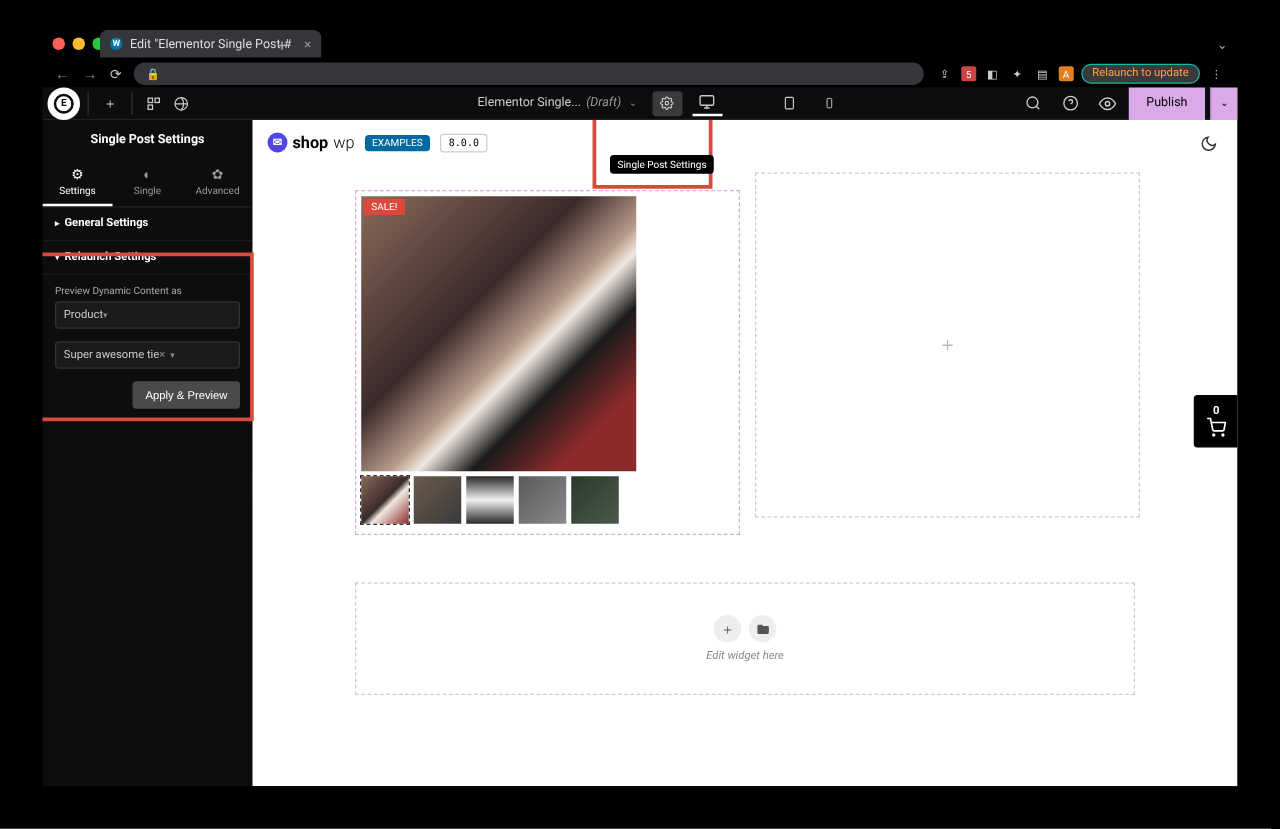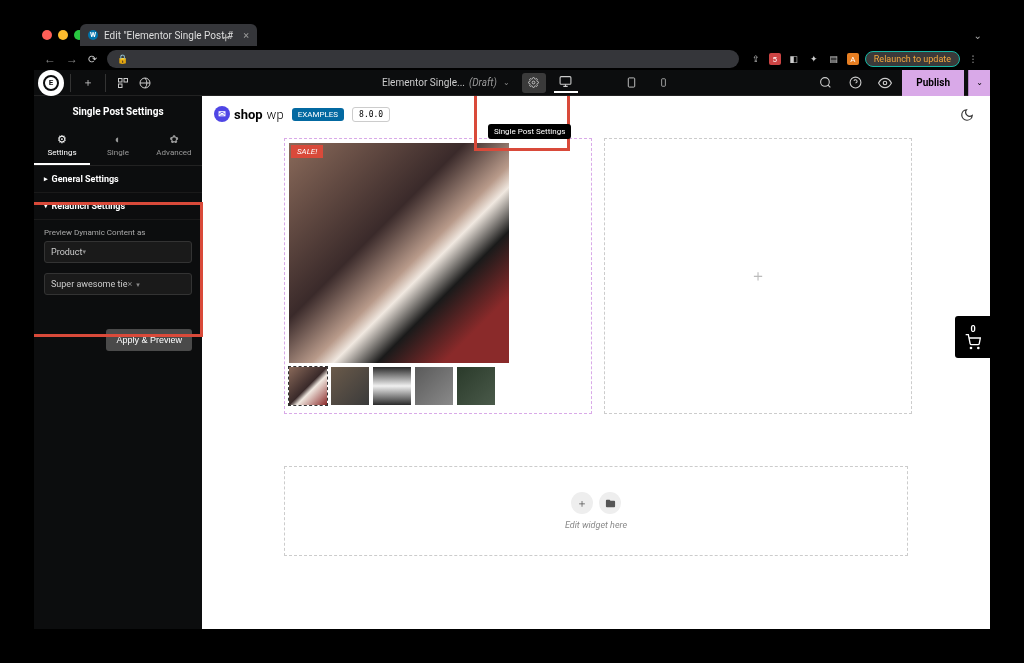--- a/index.html
+++ b/index.html
@@ -33,54 +33,54 @@
 .tb-sep { width: 1px; height: 18px; background: #333; margin: 0 6px; }
 .tb-icon { width: 22px; display: flex; align-items: center; justify-content: center; color: #ccc; font-size: 11px; cursor: pointer; }
 .tb-center { flex: 1; display: flex; align-items: center; justify-content: flex-start; padding-left: 180px; gap: 4px; font-size: 10px; color: #ccc; }
 .draft { font-style: italic; color: #999; }
 .chev { font-size: 8px; color: #888; margin-left: 2px; }
 .center-gear { width: 24px; height: 20px; background: #3a3a3a; border-radius: 3px; display: flex; align-items: center; justify-content: center; font-size: 10px; color: #ccc; margin-left: 8px; }
 .device-btn { width: 24px; height: 20px; display: flex; align-items: center; justify-content: center; color: #ccc; margin-left: 4px; }
 .device-active { border-bottom: 2px solid #fff; }
 .tb-right { display: flex; align-items: center; gap: 4px; padding-right: 0; }
 .tb-right-icon { width: 26px; height: 18px; display: flex; align-items: center; justify-content: center; color: #ccc; font-size: 11px; }
-.publish-btn { background: #d9a9e8; color: #000; font-size: 10px; height: 26px; padding: 0 14px; display: flex; align-items: center; font-weight: 700; }
+.publish-btn { background: #d9a9e8; color: #000; font-size: 10px; height: 26px; padding: 0 14px; display: flex; align-items: center; font-weight: 400; }
 .publish-chev { background: #d9a9e8; color: #000; height: 26px; width: 22px; display: flex; align-items: center; justify-content: center; font-size: 8px; border-left: 1px solid #b080c0; }
 
 .main { flex: 1; display: flex; overflow: hidden; position: relative; }
 .sidebar { width: 168px; background: #0c0d0e; color: #ccc; display: flex; flex-direction: column; position: relative; }
 .sidebar-title { text-align: center; font-size: 10px; font-weight: bold; color: #fff; padding: 10px 0; }
 .sidebar-tabs { display: flex; border-bottom: 1px solid #222; }
 .sb-tab { flex: 1; text-align: center; padding: 6px 0; font-size: 8px; color: #999; cursor: pointer; }
 .sb-tab-active { color: #fff; border-bottom: 2px solid #fff; }
 .sb-tab-icon { font-size: 11px; display: block; margin-bottom: 2px; }
 .section-hdr { padding: 8px 10px; font-size: 9px; font-weight: bold; color: #fff; cursor: pointer; display: flex; align-items: center; gap: 4px; border-bottom: 1px solid #1a1a1a; }
 .section-caret { font-size: 7px; }
 .section-body { padding: 8px 10px; }
 .field-label { font-size: 8px; color: #aaa; margin-bottom: 4px; display: block; }
 .select-box { width: 100%; background: #1a1a1a; border: 1px solid #333; color: #ccc; font-size: 9px; padding: 5px 6px; border-radius: 3px; display: flex; justify-content: flex-start; align-items: center; margin-bottom: 10px; }
 .select-chev { font-size: 7px; color: #888; }
 .select-clear { font-size: 9px; color: #888; margin-right: 4px; }
-.apply-btn { background: #4a4a4a; color: #fff; font-size: 9px; padding: 6px 10px; border-radius: 3px; border: none; float: right; cursor: pointer; margin-top: 24px; }
+.apply-btn { background: #4a4a4a; color: #fff; font-size: 9px; padding: 6px 10px; border-radius: 3px; border: none; float: right; cursor: pointer; }
 .sb-expander { position: absolute; top: 280px; right: -6px; width: 6px; height: 26px; background: #1a1a1a; border-radius: 0 3px 3px 0; color: #888; font-size: 8px; display: flex; align-items: center; justify-content: center; }
 
 .highlight-1 { position: absolute; top: 20px; left: -9px; width: 178px; height: 135px; border: 3px solid #d94a3a; z-index: 5; pointer-events: none; }
 .highlight-2 { position: absolute; top: -5px; left: 440px; width: 96px; height: 60px; border: 3px solid #d94a3a; z-index: 5; pointer-events: none; }
 .tooltip-sps { position: absolute; top: 24px; left: 0; background: #000; color: #fff; font-size: 8px; padding: 3px 6px; border-radius: 3px; white-space: nowrap; }
 .tooltip-wrap { position: absolute; top: 4px; left: 454px; z-index: 6; }
 
 .canvas { flex: 1; background: #fff; position: relative; overflow: hidden; }
 .shopwp-bar { display: flex; align-items: center; gap: 8px; padding: 10px 12px; }
 .shopwp-logo { display: flex; align-items: center; gap: 4px; font-size: 13px; font-weight: bold; color: #000; }
 .logo-circle { width: 16px; height: 16px; border-radius: 50%; background: #4f46e5; color: #fff; display: flex; align-items: center; justify-content: center; font-size: 9px; }
 .examples-badge { background: #0369a1; color: #fff; font-size: 8px; padding: 2px 6px; border-radius: 3px; font-weight: normal; }
 .version-badge { border: 1px solid #ccc; font-size: 8px; padding: 2px 6px; border-radius: 3px; font-family: monospace; }
 .dark-toggle { position: absolute; top: 12px; right: 16px; font-size: 13px; color: #333; }
 
-.product-card { position: absolute; top: 42px; left: 82px; width: 308px; height: 276px; border: 1px dashed #d9a9e8; padding: 4px; font-style: italic; }
+.product-card { position: absolute; top: 56px; left: 82px; width: 308px; height: 276px; border: 1px dashed #d9a9e8; padding: 4px; }
 .sale-badge { position: absolute; top: 6px; left: 6px; background: #d94a3a; color: #fff; font-size: 8px; padding: 2px 6px; z-index: 2; }
 .product-img { width: 220px; height: 220px; background: linear-gradient(135deg, #8a6a5a 0%, #3a2a2a 40%, #b89a8a 55%, #f0e8e0 60%, #1a1a1a 70%, #8a2a2a 85%); }
 .thumbs { display: flex; gap: 4px; margin-top: 4px; }
 .thumb { width: 38px; height: 38px; background: #888; }
 .thumb-active { outline: 1px dashed #333; background: linear-gradient(135deg,#8a6a5a,#3a2a2a 50%,#f0e8e0 60%,#8a2a2a); }
 .t1 { background: linear-gradient(135deg,#6a5a4a,#3a3a3a); }
 .t2 { background: linear-gradient(180deg,#2a2a2a,#f0f0f0 50%,#2a2a2a); }
 .t3 { background: linear-gradient(135deg,#5a5a5a,#8a8a8a); }
 .t4 { background: linear-gradient(135deg,#2a3a2a,#4a5a4a); }
 

